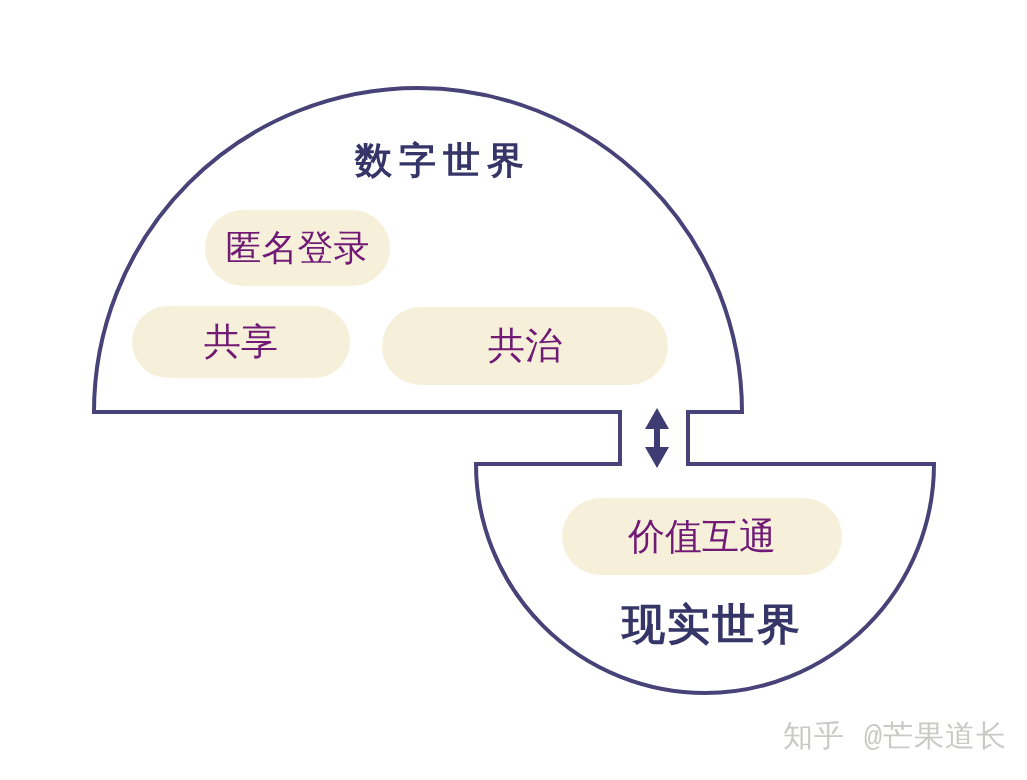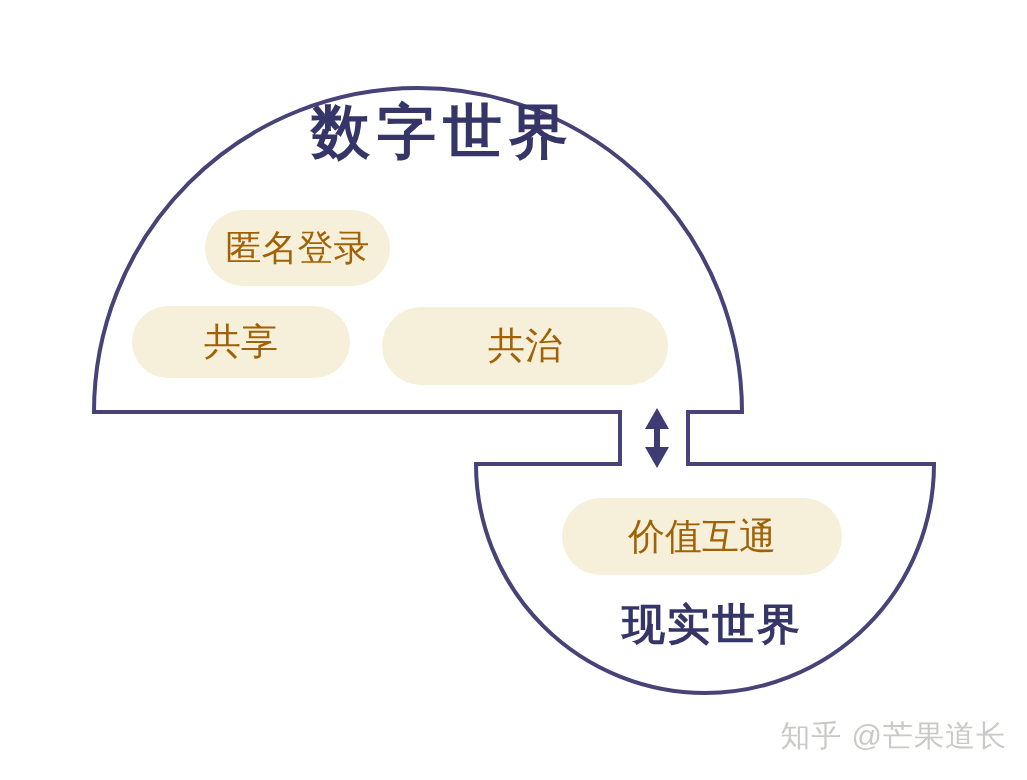--- a/index.html
+++ b/index.html
@@ -24,60 +24,61 @@
   }
   .world-title {
     position: absolute;
     text-align: center;
     font-weight: 900;
     color: #363567;
     white-space: nowrap;
   }
   .title-digital {
     left: 243px;
-    top: 107px;
+    top: 136px;
     width: 400px;
-    font-size: 59px;
+    font-size: 37px;
     line-height: 50px;
     letter-spacing: 7px;
   }
   .title-real {
     left: 512px;
     top: 601px;
     width: 400px;
     font-size: 43px;
     line-height: 46px;
     letter-spacing: 2px;
     text-align: center;
   }
   .pill {
     position: absolute;
     background: #f6f0da;
     border-radius: 42px;
     display: flex;
     align-items: center;
     justify-content: center;
-    color: #a16207;
+    color: #701a75;
     font-size: 37px;
     font-weight: 500;
     white-space: nowrap;
   }
   .pill-anonymous-login { left: 205px; top: 210px; width: 185px; height: 76px; font-size: 36px; }
   .pill-co-build       { left: 413px; top: 210px; width: 195px; height: 76px; }
   .pill-share          { left: 132px; top: 306px; width: 218px; height: 72px; }
   .pill-co-governance  { left: 382px; top: 307px; width: 286px; height: 78px; }
   .pill-value-exchange { left: 562px; top: 498px; width: 280px; height: 77px; }
   .watermark {
     position: absolute;
     right: 20px;
     top: 716px;
     font-size: 30px;
     color: #c9c9c6;
     letter-spacing: 1px;
     white-space: nowrap;
+    font-family: Liberation Mono, monospace;
   }
 </style>
 </head>
 <body>
 
 <div class="canvas">
 
   <svg class="outline-svg" viewBox="0 0 1027 780" xmlns="http://www.w3.org/2000/svg">
 
     <path d="M 94 412

